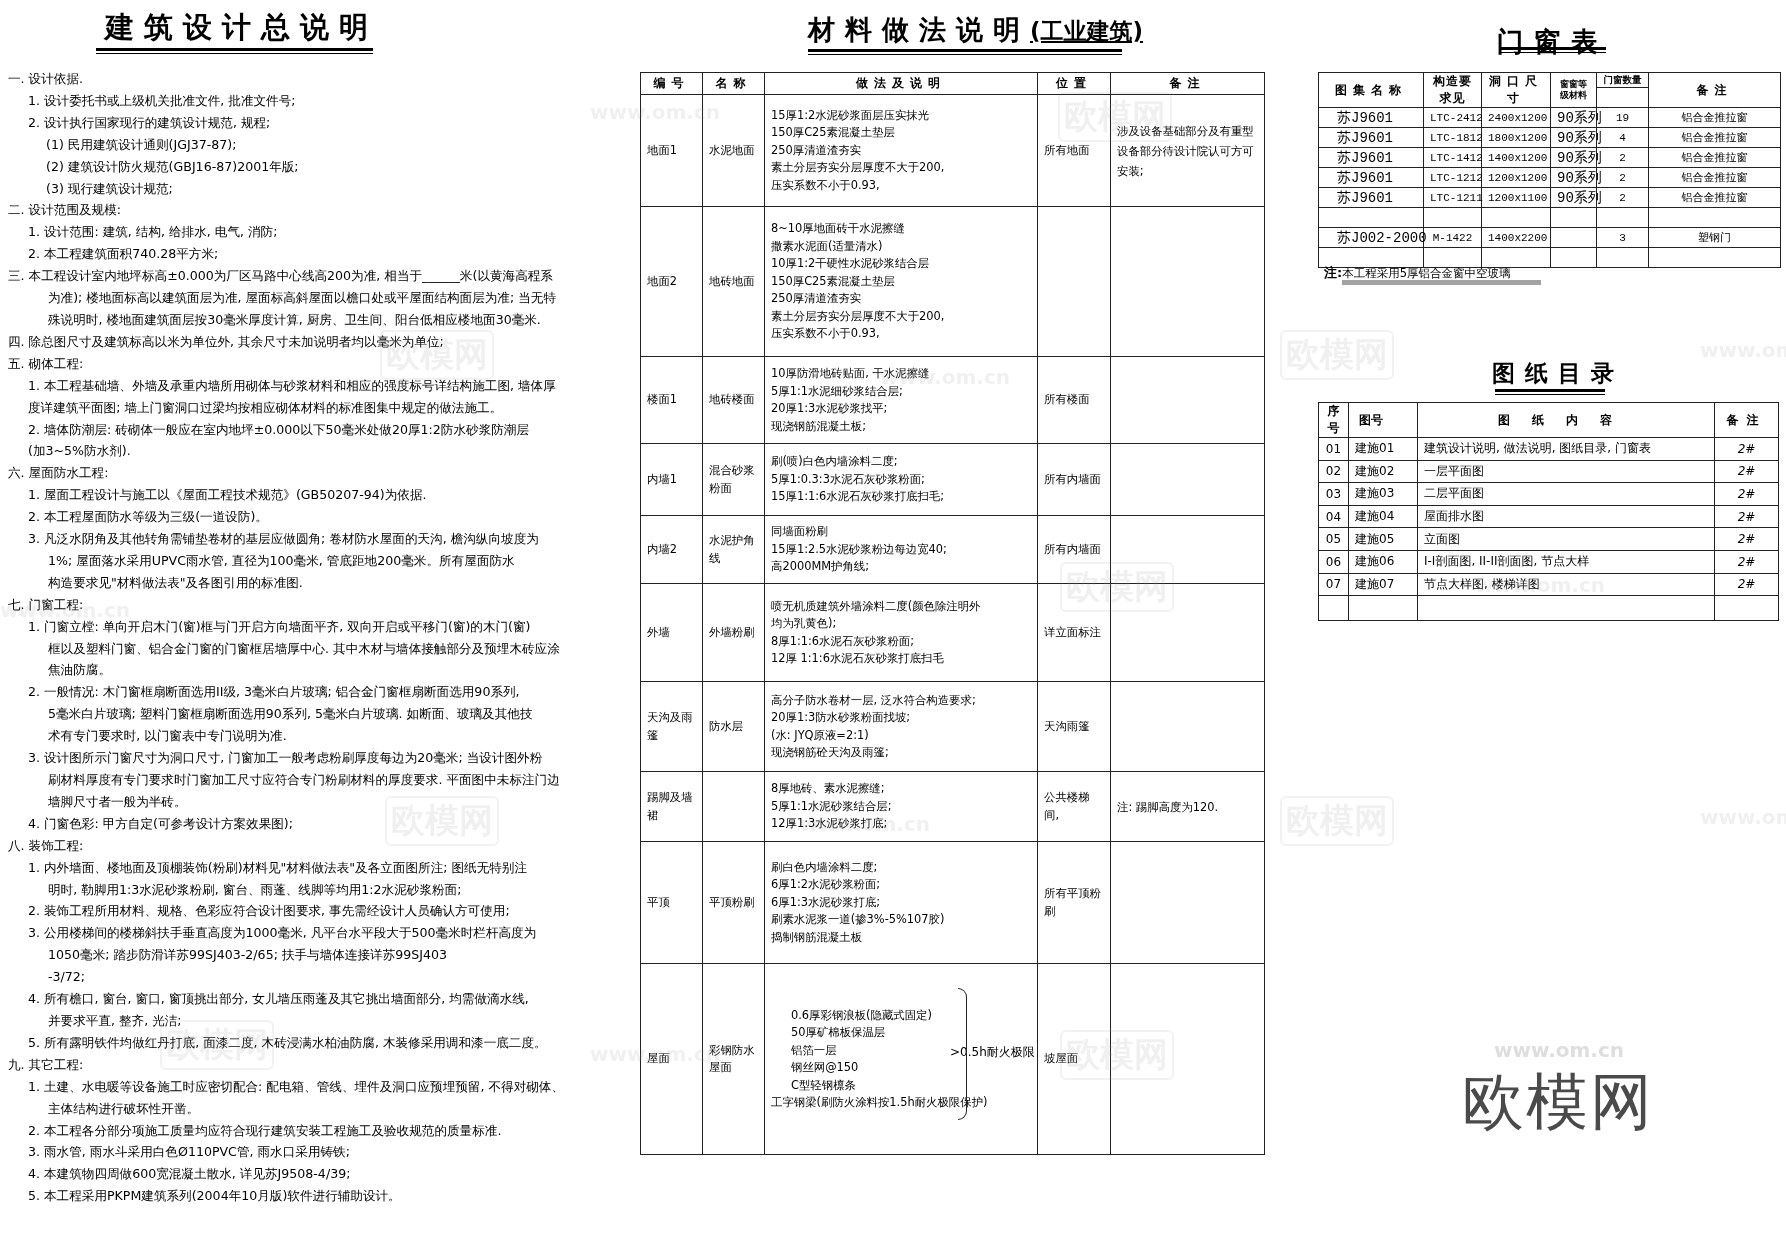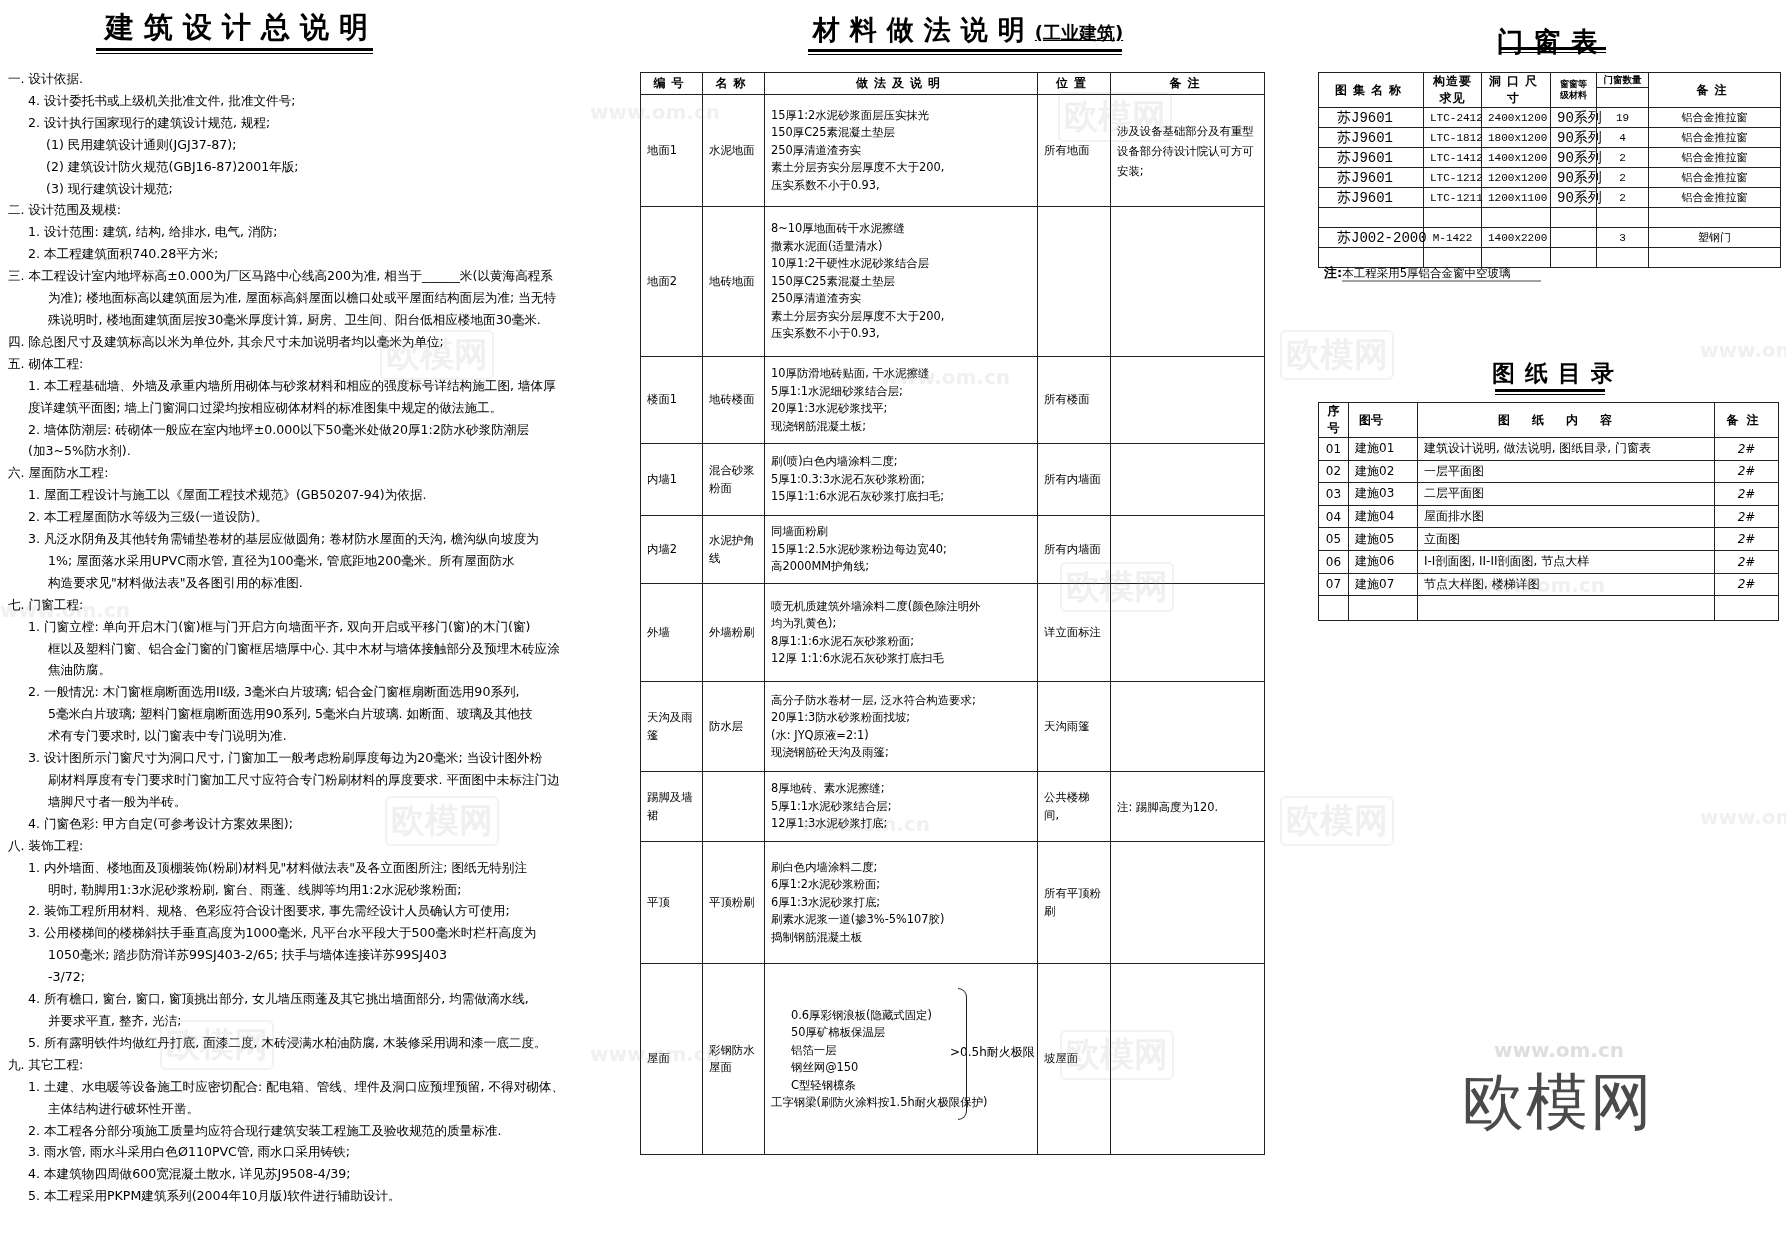--- a/index.html
+++ b/index.html
@@ -1,21 +1,21 @@
 <!DOCTYPE html>
 <html><head>
 <meta charset="utf-8">
 <style>
   html, body { margin:0; padding:0; background:#ffffff; }
   body { width:1786px; height:1245px; position:relative; overflow:hidden;
          font-family:"DejaVu Sans", "Liberation Sans", sans-serif; color:#000; }
 
   
   .title { position:absolute; font-weight:bold; text-align:center; letter-spacing:10px; white-space:nowrap; }
-  .title .sub { font-size:18px; letter-spacing:0; text-decoration:underline;text-align:center; }
+  .title .sub { font-size:23px; letter-spacing:0; text-decoration:underline;text-align:center; }
   .title-rule { position:absolute; border-top:3px solid #000; border-bottom:1px solid #000; height:2px; }
 
   
   .spec { position:absolute; left:8px; top:68px; width:612px; font-size:12.6px; line-height:21.9px; }
   .spec .sec { margin-left:0; }
   .spec .it { padding-left:20px; text-indent:0; }
   .spec .it2 { padding-left:38px; }
   .spec .cont { padding-left:40px; }
   .spec .row { white-space:nowrap; overflow:hidden; }
 
@@ -29,39 +29,39 @@
 
   .door td { font-size:11px; text-align:center; height:19px; padding:0 3px; white-space:nowrap;font-family:Liberation Mono, monospace; }
   .door th { font-size:10px; letter-spacing:4px; height:20px; padding:0 2px; }
   .door .num { font-size:14px; font-weight:200; }
 
   .idx td { font-size:12px; height:21.6px; padding:0 4px; white-space:nowrap; }
   .idx th { font-size:12px; height:24px; letter-spacing:10px; font-weight:normal; }
 
   .note { position:absolute; font-size:11.5px; }
   .note b { font-size:13px; }
-  .note .line { border-bottom:2px solid #a3a3a3; padding-right:30px; }
+  .note .line { border-bottom:5px solid #a3a3a3; padding-right:30px; }
 
   .brace { position:absolute; border:1.3px solid #222; border-left:none; border-radius:0 10px 10px 0; }
 
   
   .wm { position:absolute; color:rgba(150,150,150,0.14); font-weight:bold; pointer-events:none; white-space:nowrap; }
   .wm-url { font-size:20px; }
   .wm-cn { font-size:34px; border:2px solid rgba(150,150,150,0.12); border-radius:6px; padding:0 4px; }
   .logo { position:absolute; left:1462px; top:1060px; font-size:62px; color:#4a4a4a; letter-spacing:2px; font-weight:normal; }
   .logo-url { position:absolute; left:1494px; top:1038px; font-size:20px; color:rgba(160,160,160,0.35); font-weight:bold; }
 </style>
 </head>
 <body>
 
 <div class="title" style="left:105px; top:8px; width:270px; font-size:29px;">建筑设计总说明</div>
 <div class="title-rule" style="left:96px; top:48px; width:277px;"></div>
 <div class="spec" id="spec">
     <div class="row sec">一. 设计依据.</div>
-    <div class="row it">4. 设计委托书或上级机关批准文件, 批准文件号;</div>
+    <div class="row it">1. 设计委托书或上级机关批准文件, 批准文件号;</div>
     <div class="row it">2. 设计执行国家现行的建筑设计规范, 规程;</div>
     <div class="row it2">(1) 民用建筑设计通则(JGJ37-87);</div>
     <div class="row it2">(2) 建筑设计防火规范(GBJ16-87)2001年版;</div>
     <div class="row it2">(3) 现行建筑设计规范;</div>
     <div class="row sec">二. 设计范围及规模:</div>
     <div class="row it">1. 设计范围: 建筑, 结构, 给排水, 电气, 消防;</div>
     <div class="row it">2. 本工程建筑面积740.28平方米;</div>
     <div class="row sec">三. 本工程设计室内地坪标高±0.000为厂区马路中心线高200为准, 相当于______米(以黄海高程系</div>
     <div class="row cont">为准); 楼地面标高以建筑面层为准, 屋面标高斜屋面以檐口处或平屋面结构面层为准; 当无特</div>
     <div class="row cont">殊说明时, 楼地面建筑面层按30毫米厚度计算, 厨房、卫生间、阳台低相应楼地面30毫米.</div>

